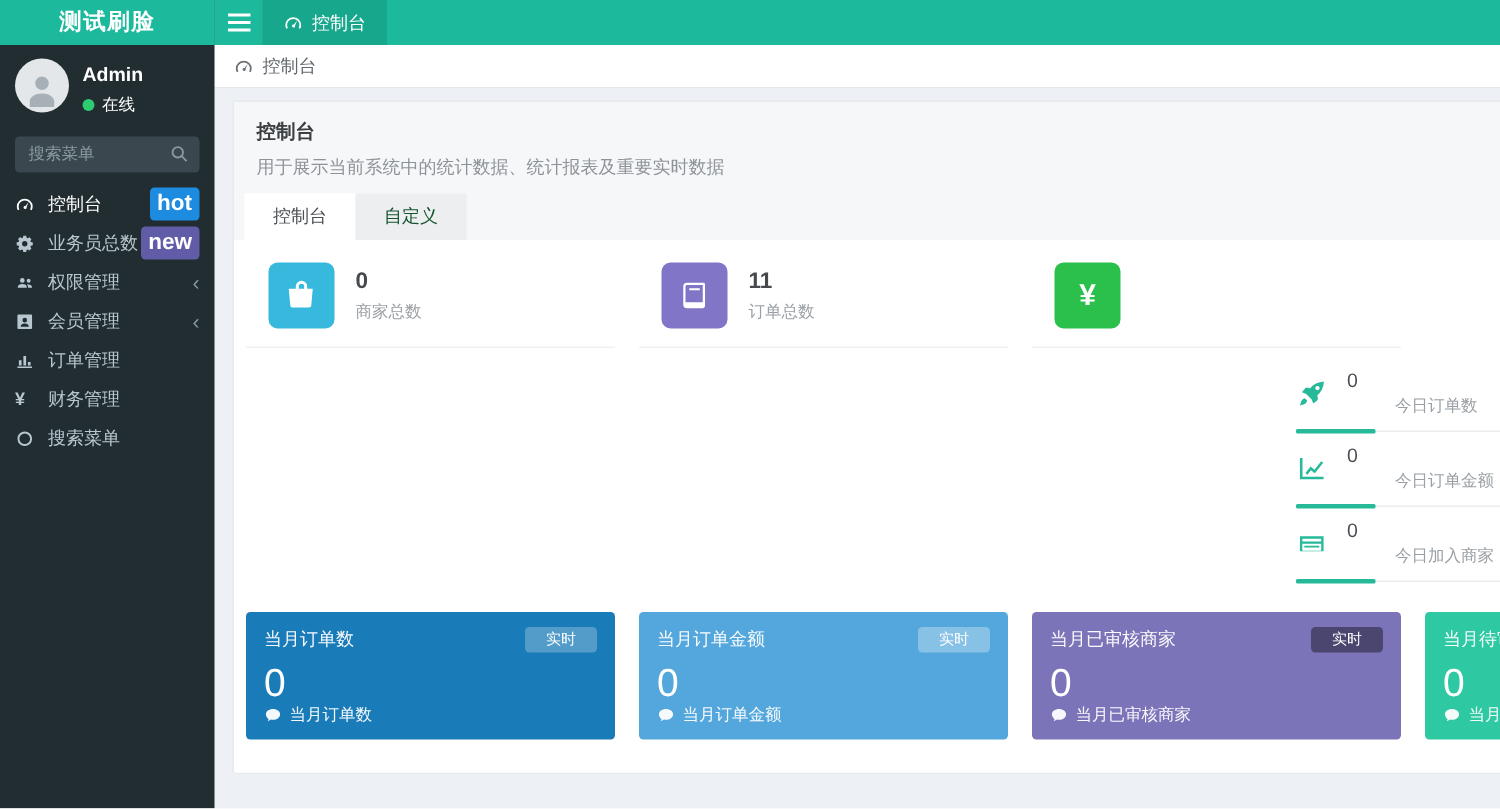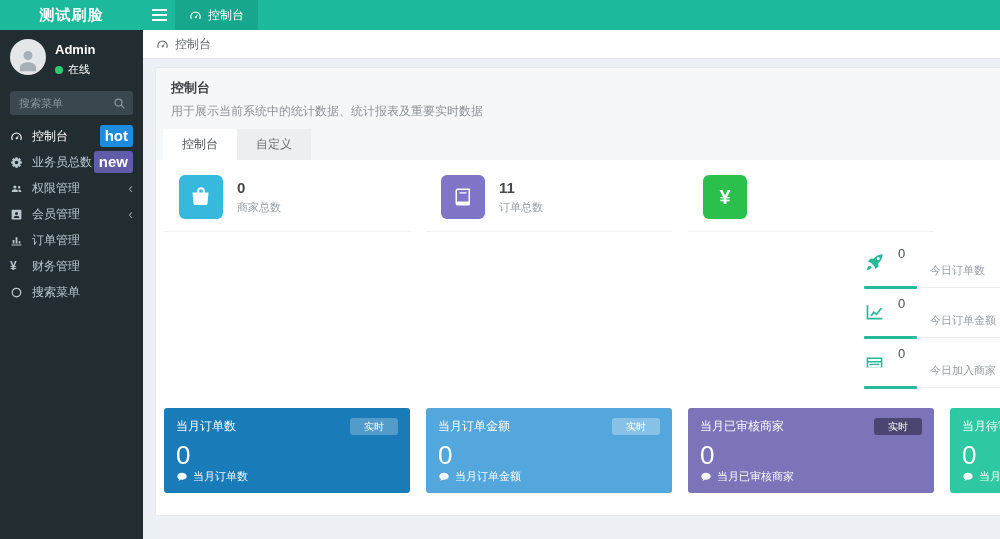--- a/index.html
+++ b/index.html
@@ -39,21 +39,21 @@
   
   .content { position:absolute; left:143px; right:0; top:30px; bottom:0; background:#edf0f4; overflow:hidden; }
   .breadcrumb { background:#fff; height:29px; display:flex; align-items:center; gap:6px; padding:0 13px; font-size:12px; color:#62686d; border-bottom:1px solid #e5e8eb; cursor:pointer; }
   .breadcrumb svg { width:13px; height:13px; fill:#6b7176; }
 
   .panel { margin:8px 0 0 12px; width:1110px; background:#fff; border:1px solid #e7e9ec; border-radius:2px; }
   .panel-head { background:#f6f7f9; padding:11px 15px 9px; }
   .panel-title { font-size:13px; font-weight:bold; color:#3c4043; }
   .panel-sub { font-size:12px; color:#8d9398; margin-top:6px; }
   .tabs { background:#f6f7f9; display:flex; padding-left:7px; }
-  .tab { padding:7px 19px; font-size:12px; color:#737373; background:#eceef0; cursor:pointer; }
+  .tab { padding:7px 19px; font-size:12px; color:#14532d; background:#eceef0; cursor:pointer; }
   .tab.active { background:#fff; color:#4a4e52; }
   .panel-body { background:#fff; padding:13px 8px 22px; }
 
   
   .stats-row { display:flex; gap:16px; }
   .stat { width:246px; flex:0 0 246px; display:flex; align-items:center; gap:14px; padding:2px 0 12px 15px; border-bottom:1px solid #f0f1f3; }
   .stat-icon { width:44px; height:44px; border-radius:6px; display:flex; align-items:center; justify-content:center; color:#fff; flex:0 0 44px; }
   .stat-icon svg { width:24px; height:24px; fill:#fff; }
   .stat-icon .yen-glyph { font-size:20px; font-weight:bold; }
   .stat-value { font-size:15px; font-weight:bold; color:#46494d; }

